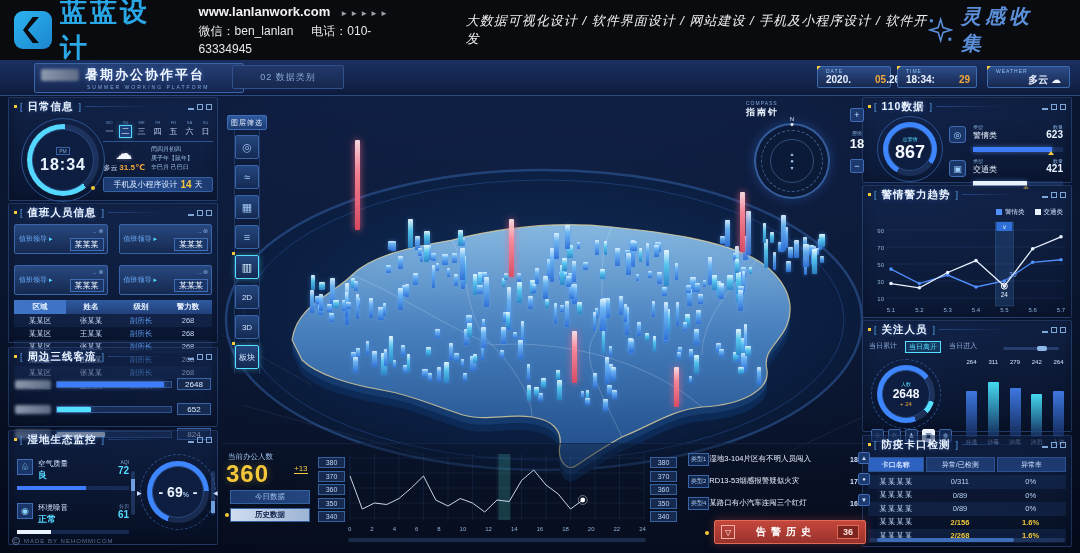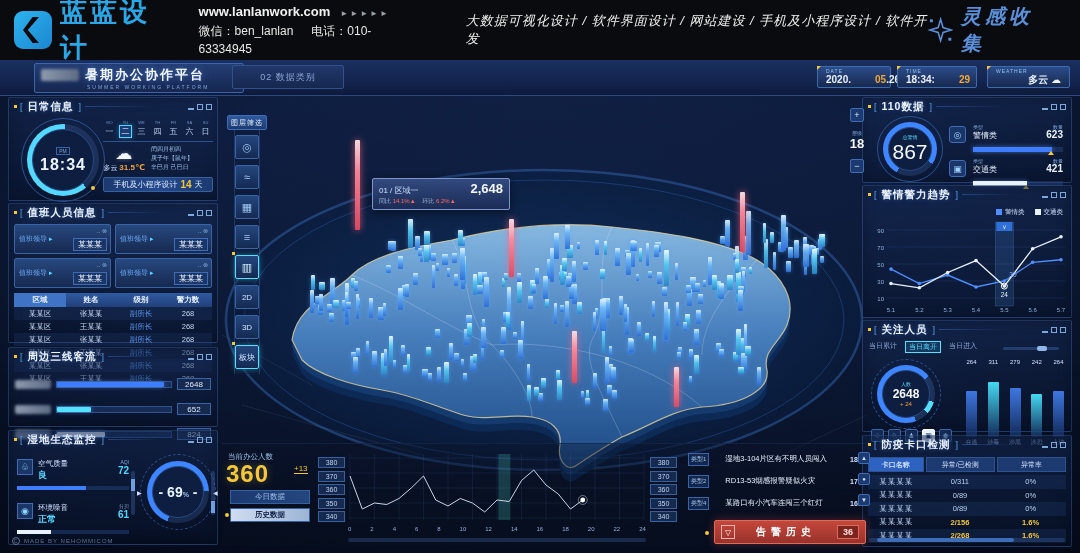--- a/index.html
+++ b/index.html
@@ -83,21 +83,21 @@
   .wx-row{display:flex;align-items:flex-start;gap:6px;}
   .cloud{font-size:17px;color:#f5f8ff;line-height:18px;text-shadow:0 0 4px #fff5;}
   .wx-txt{font-size:7px;color:#cfe0ff;}
   .wx-temp{color:#f0a63a;font-weight:bold;font-size:8px;}
   .lunar{font-size:6px;color:#9fc0ea;line-height:9px;text-align:left;}
   .notice{margin-top:4px;height:15px;background:linear-gradient(90deg,#1c3a70,#24498c,#1c3a70);
     border:1px solid #35619f;display:flex;align-items:center;justify-content:center;gap:3px;
     font-size:8px;color:#dceaff;border-radius:2px;}
   .notice b{color:#f4c83a;font-size:10px;}
   
-  .cards{display:grid;grid-template-columns:1fr 1fr;gap:4px;padding:3px 5px;}
+  .cards{display:grid;grid-template-columns:1fr 1fr;gap:11px;padding:3px 5px;}
   .dcard{height:30px;background:linear-gradient(180deg,#27487f,#16294f);border:1px solid #3a64a8;border-radius:2px;
     position:relative;padding:2px 4px;}
   .dcard .role{font-size:7px;color:#6fb0ff;}
   .dcard .role:after{content:"▸";margin-left:2px;color:#54d8ff;}
   .dcard .cic{position:absolute;right:3px;top:2px;font-size:6px;color:#7fa8d8;}
   .dcard .nm{position:absolute;right:3px;bottom:2px;font-size:8px;color:#eaf3ff;border:1px solid #3f6cb4;
     padding:0 4px;background:#1a3668;}
   .tbl{margin:2px 5px;}
   .trow{display:flex;height:13px;align-items:center;font-size:7.5px;color:#c4d6f2;}
   .trow.hd{background:linear-gradient(180deg,#2f5aa0,#21407a);color:#eaf3ff;font-weight:bold;height:14px;}
@@ -174,21 +174,21 @@
   #zoomctl{position:absolute;left:848px;top:48px;z-index:7;width:18px;text-align:center;}
   .zbtn{width:14px;height:14px;background:#1c3a70;border:1px solid #3f6cb4;color:#cfe4ff;font-size:9px;
     display:flex;align-items:center;justify-content:center;margin:0 auto;border-radius:2px;padding:0;}
   .zlabel{font-size:5px;color:#7fa8d8;display:block;margin-top:8px;}
   .zval{font-size:13px;font-weight:bold;color:#f4f8ff;display:block;margin-bottom:8px;}
   
   #g110{left:20px;top:24px;width:54px;height:54px;}
   #g110 .ring{background:conic-gradient(from 210deg,#3e86ff 0 76%,rgba(70,110,180,.25) 0);}
   #g110:before{content:"";position:absolute;inset:-6px;border:1px solid #2c528f;border-radius:50%;}
   .g110-lbl{font-size:5px;color:#54d8ff;}
-  .g110-val{font-size:21px;font-weight:normal;color:#f4f8ff;}
+  .g110-val{font-size:18px;font-weight:bold;color:#f4f8ff;}
   .r110{position:absolute;left:86px;right:8px;height:30px;}
   .r110 .ric{position:absolute;left:0;top:2px;width:17px;height:17px;border:1px solid #3f6cb4;background:#1a3668;
     border-radius:3px;color:#9fd0ff;font-size:9px;display:flex;align-items:center;justify-content:center;}
   .r110 .tl{position:absolute;left:24px;top:0;font-size:5px;color:#7fa8d8;}
   .r110 .tv{position:absolute;left:24px;top:6px;font-size:8px;color:#eaf3ff;}
   .r110 .nl{position:absolute;right:0;top:0;font-size:5px;color:#7fa8d8;}
   .r110 .nv{position:absolute;right:0;top:5px;font-size:10px;font-weight:bold;color:#eaf3ff;}
   .r110 .bar{position:absolute;left:24px;right:0;bottom:2px;height:5px;background:rgba(40,70,130,.45);}
   .r110 .fill{position:absolute;left:0;top:0;bottom:0;box-shadow:0 0 5px rgba(110,170,255,.5);}
   .r110 .fill:after{content:"";position:absolute;right:-2px;bottom:-3px;border-style:solid;border-width:0 3px 4px 3px;
@@ -250,21 +250,21 @@
     display:flex;align-items:center;justify-content:center;}
   #ycol-l{left:96px;}#ycol-r{left:428px;}
   #office-svg{position:absolute;left:126px;top:10px;}
   #office-svg .ogrid{stroke:rgba(80,120,190,.22);stroke-width:.6;}
   #office-svg .oband{fill:rgba(80,220,200,.22);}
   .xlabels{position:absolute;left:126px;top:82px;width:298px;display:flex;justify-content:space-between;
     font-size:6px;color:#8fb0d8;}
   .oscroll{position:absolute;left:126px;top:94px;width:298px;height:4px;background:rgba(70,110,180,.3);border-radius:2px;}
   
   #alerts{position:absolute;left:688px;top:392px;width:180px;height:96px;z-index:6;}
-  .alrow{display:flex;align-items:center;height:14px;margin-bottom:8px;gap:16px;}
+  .alrow{display:flex;align-items:center;height:14px;margin-bottom:8px;gap:0;}
   .altag{flex:none;font-size:6px;color:#9fc0ea;border:1px solid #3a64a8;background:#1c3a7088;padding:1px 2px;}
   .altext{flex:1;font-size:7.5px;color:#e8f1ff;white-space:nowrap;overflow:hidden;}
   .altime{flex:none;font-size:7px;color:#cfe0ff;font-weight:bold;}
   .alscroll{position:absolute;right:-2px;top:0;display:flex;flex-direction:column;gap:9px;}
   .alsbtn{width:12px;height:12px;background:#1c3a70;border:1px solid #3f6cb4;color:#cfe4ff;font-size:6px;
     display:flex;align-items:center;justify-content:center;border-radius:2px;padding:0;}
   #histbar{position:absolute;left:26px;right:2px;top:68px;height:24px;
     background:linear-gradient(180deg,#c4473c,#99322c);border:1px solid #e06a58;border-radius:2px;
     display:flex;align-items:center;padding:0 6px;box-shadow:0 0 10px #c4473c66;}
   #histbar:before{content:"";position:absolute;left:-10px;top:10px;width:4px;height:4px;background:#f4c83a;border-radius:50%;}
@@ -642,33 +642,34 @@
         <span></span>
         <span class="ltxt">3D</span>
       </div>
         <div class="lbtn active">
         <span></span>
         <span class="ltxt">板块</span>
       </div>
       </div>
   </div>
 
-  <div id="tooltip">
-    <div class="tt1">
-      <span class="tt-tag">01 / 区域一</span>
-      <span class="tt-val">2,648</span>
-    </div>
-    <div class="tt2">
-      <span>同比</span>
-      <span class="tt-red"><span>14.1%</span><span>▲</span></span>
-      <span>环比</span>
-      <span class="tt-red"><span>6.2%</span><span>▲</span></span>
-    </div>
-  </div>
-
+
+  <div id="compass">
+    <span class="c-en">COMPASS</span>
+    <span class="c-cn">指南针</span>
+    <div class="dial">
+      <span class="c-n">N</span>
+      <i class="c-ndot"></i>
+      <div class="c-cross">
+        <span>▴</span>
+        <span>●</span>
+        <span>▾</span>
+      </div>
+    </div>
+  </div>
   <div id="zoomctl">
     <button class="zbtn">+</button>
     <span class="zlabel">层级</span>
     <span class="zval">18</span>
     <button class="zbtn">−</button>
   </div>
 
   <div class="panel" style="left:8px;top:37px;width:210px;height:104px;">
     <div class="phead">
         <i class="pdot"></i>

